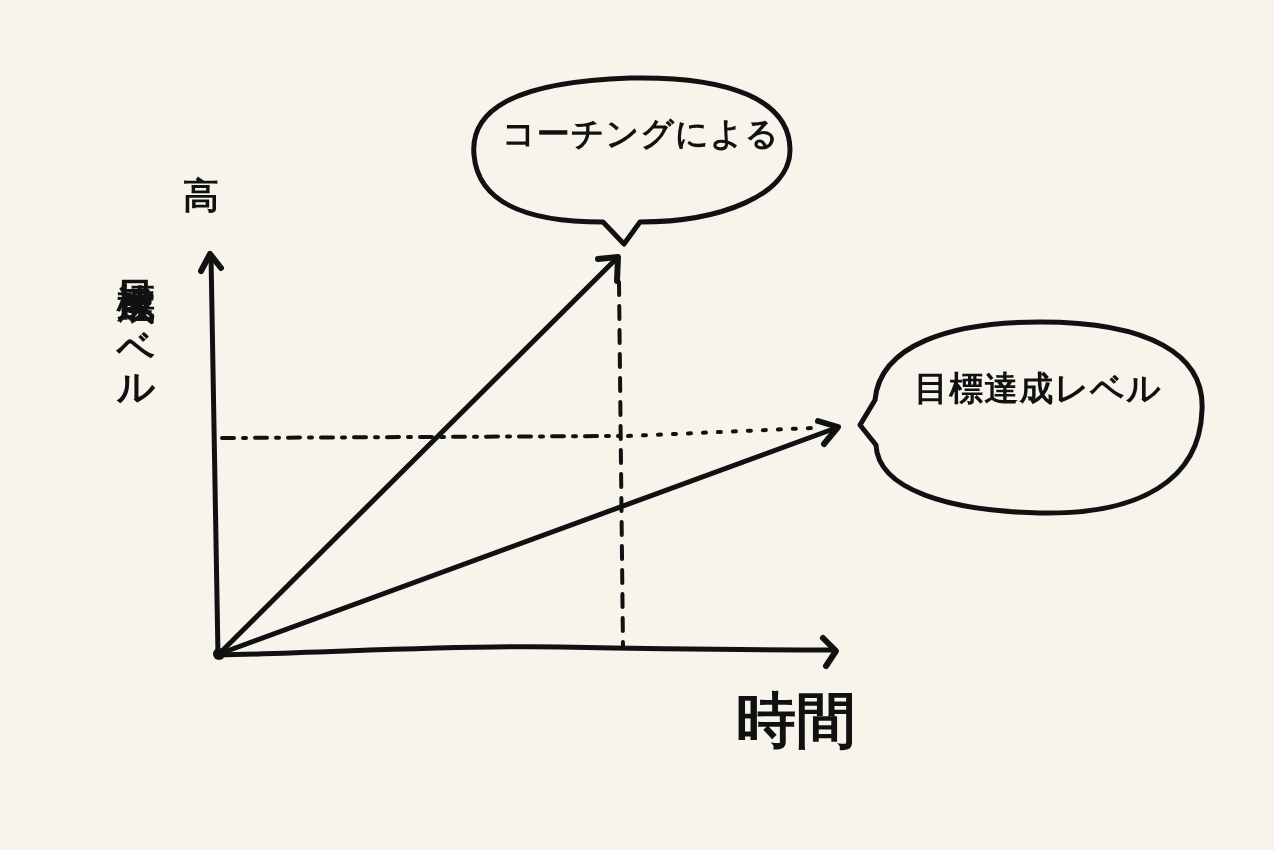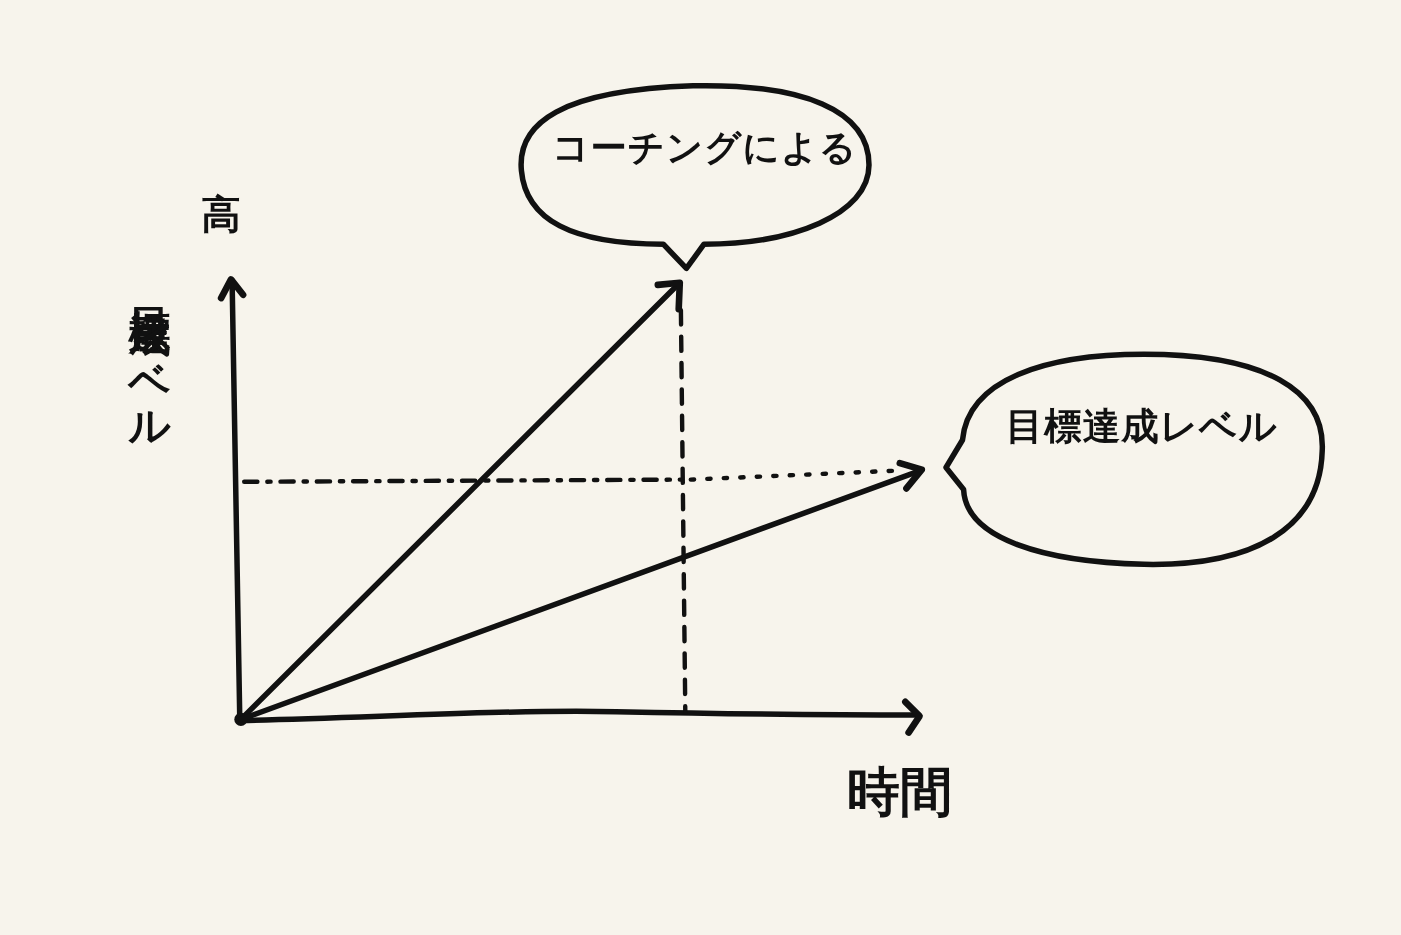--- a/index.html
+++ b/index.html
@@ -40,23 +40,23 @@
     .y-label {
       left: 112px;
       top: 250px;
       font-size: 38px;
       line-height: 47px;
       writing-mode: vertical-rl;
       text-orientation: upright;
       letter-spacing: 2px;
     }
     .x-label {
-      left: 770px;
+      left: 736px;
       top: 698px;
-      font-size: 48px;
+      font-size: 60px;
       line-height: 44px;
       letter-spacing: 0px;
     }
     .bubble-text {
       text-align: center;
       font-size: 34px;
       line-height: 44px;
     }
     .bubble1-text {
       left: 502px;

